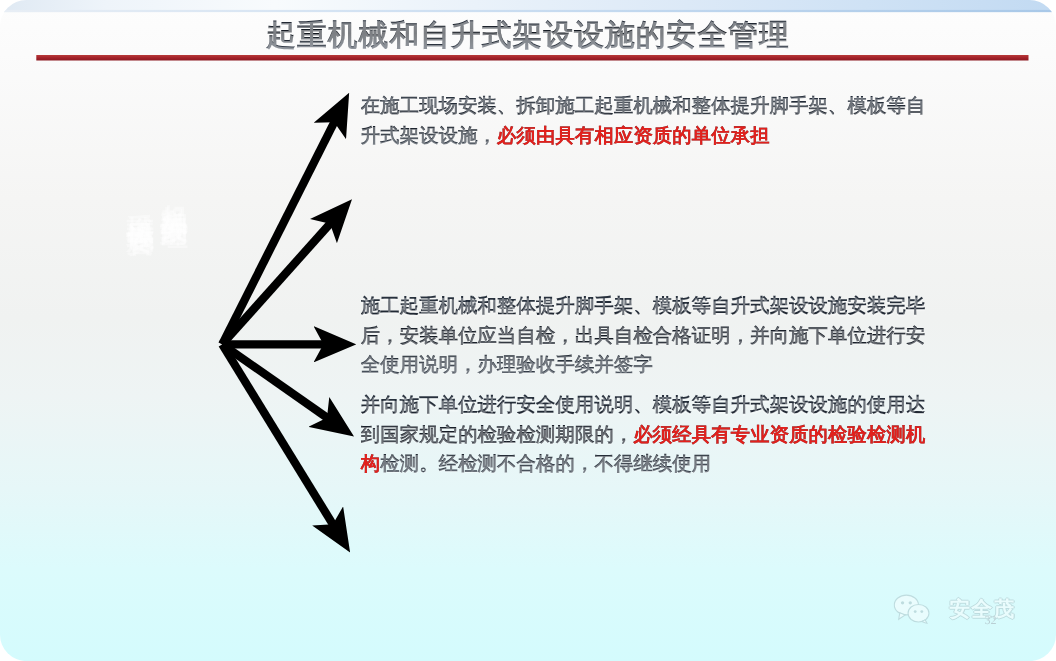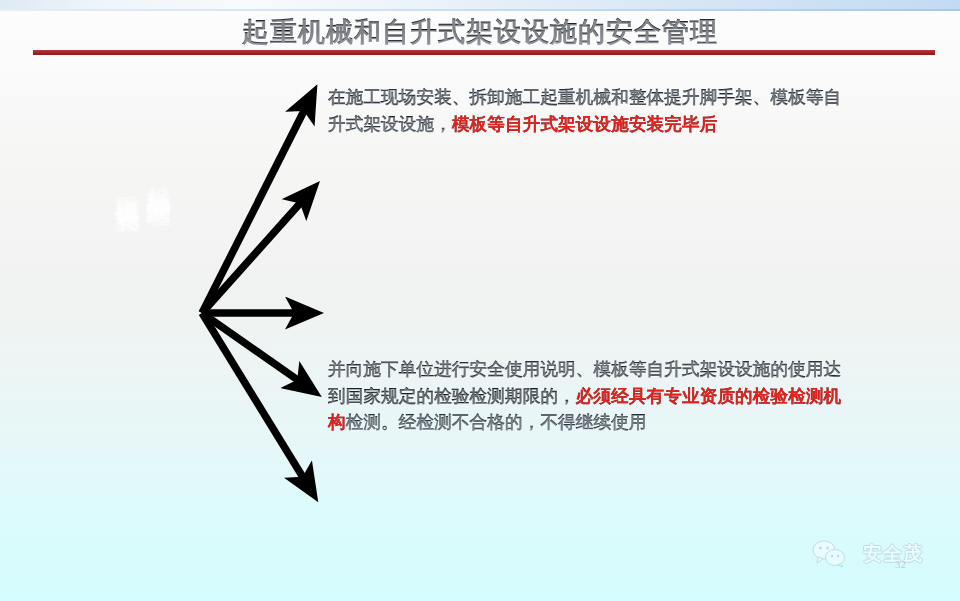--- a/index.html
+++ b/index.html
@@ -19,20 +19,21 @@
     background: linear-gradient(to bottom,
         #fdfdfd 0%,
         #fbfbfb 8%,
         #f5f5f4 30%,
         #f0f2f1 48%,
         #eef4f4 60%,
         #e6f7f8 74%,
         #dcfbfc 86%,
         #d4fbfd 100%);
     overflow: hidden;
+    border-radius: 24px;
   }
 
   
   .top-band {
     position: absolute;
     left: 0;
     top: 0;
     width: 960px;
     height: 11px;
     background: linear-gradient(to right,
@@ -200,21 +201,22 @@
     </defs>
     <g stroke="#000000" stroke-width="7.5" fill="none" marker-end="url(#ah)">
       <line x1="202" y1="313" x2="312" y2="95"></line>
       <line x1="202" y1="313" x2="312" y2="190"></line>
       <line x1="202" y1="313" x2="312" y2="313"></line>
       <line x1="202" y1="313" x2="312" y2="390"></line>
       <line x1="202" y1="313" x2="312" y2="492"></line>
     </g>
   </svg>
 
-  <div class="block" id="block1"><span>在施工现场安装、拆卸施工起重机械和整体提升脚手架、模板等自升式架设设施，</span><span class="hl">模板等自升式架设设施安装完毕后</span></div>
+  <div class="block" id="block1"><span>在施工现场安装、拆卸施工起重机械和整体提升脚手架、模板等自升式架设设施，</span><span class="hl">必须由具有相应资质的单位承担</span></div>
+  <div class="block" id="block3"><span>施工起重机械和整体提升脚手架、模板等自升式架设设施安装完毕后，安装单位应当自检，出具自检合格证明，并向施下单位进行安全使用说明，办理验收手续并签字</span></div>
   <div class="block" id="block4"><span>并向施下单位进行安全使用说明、模板等自升式架设设施的使用达到国家规定的检验检测期限的，</span><span class="hl">必须经具有专业资质的检验检测机构</span><span>检测。经检测不合格的，不得继续使用</span></div>
 
   <div class="watermark">
     <svg class="wechat-icon" viewBox="0 0 34 27">
       <g fill="#ffffff" stroke="#9fb8bd" stroke-width="1">
         <ellipse cx="12" cy="10" rx="11" ry="9"></ellipse>
         <path d="M6 17 L5 23 L11 19 Z"></path>
         <ellipse cx="23" cy="17.5" rx="9.5" ry="8"></ellipse>
         <path d="M29 23.5 L31 27 L26 25 Z"></path>
       </g>

